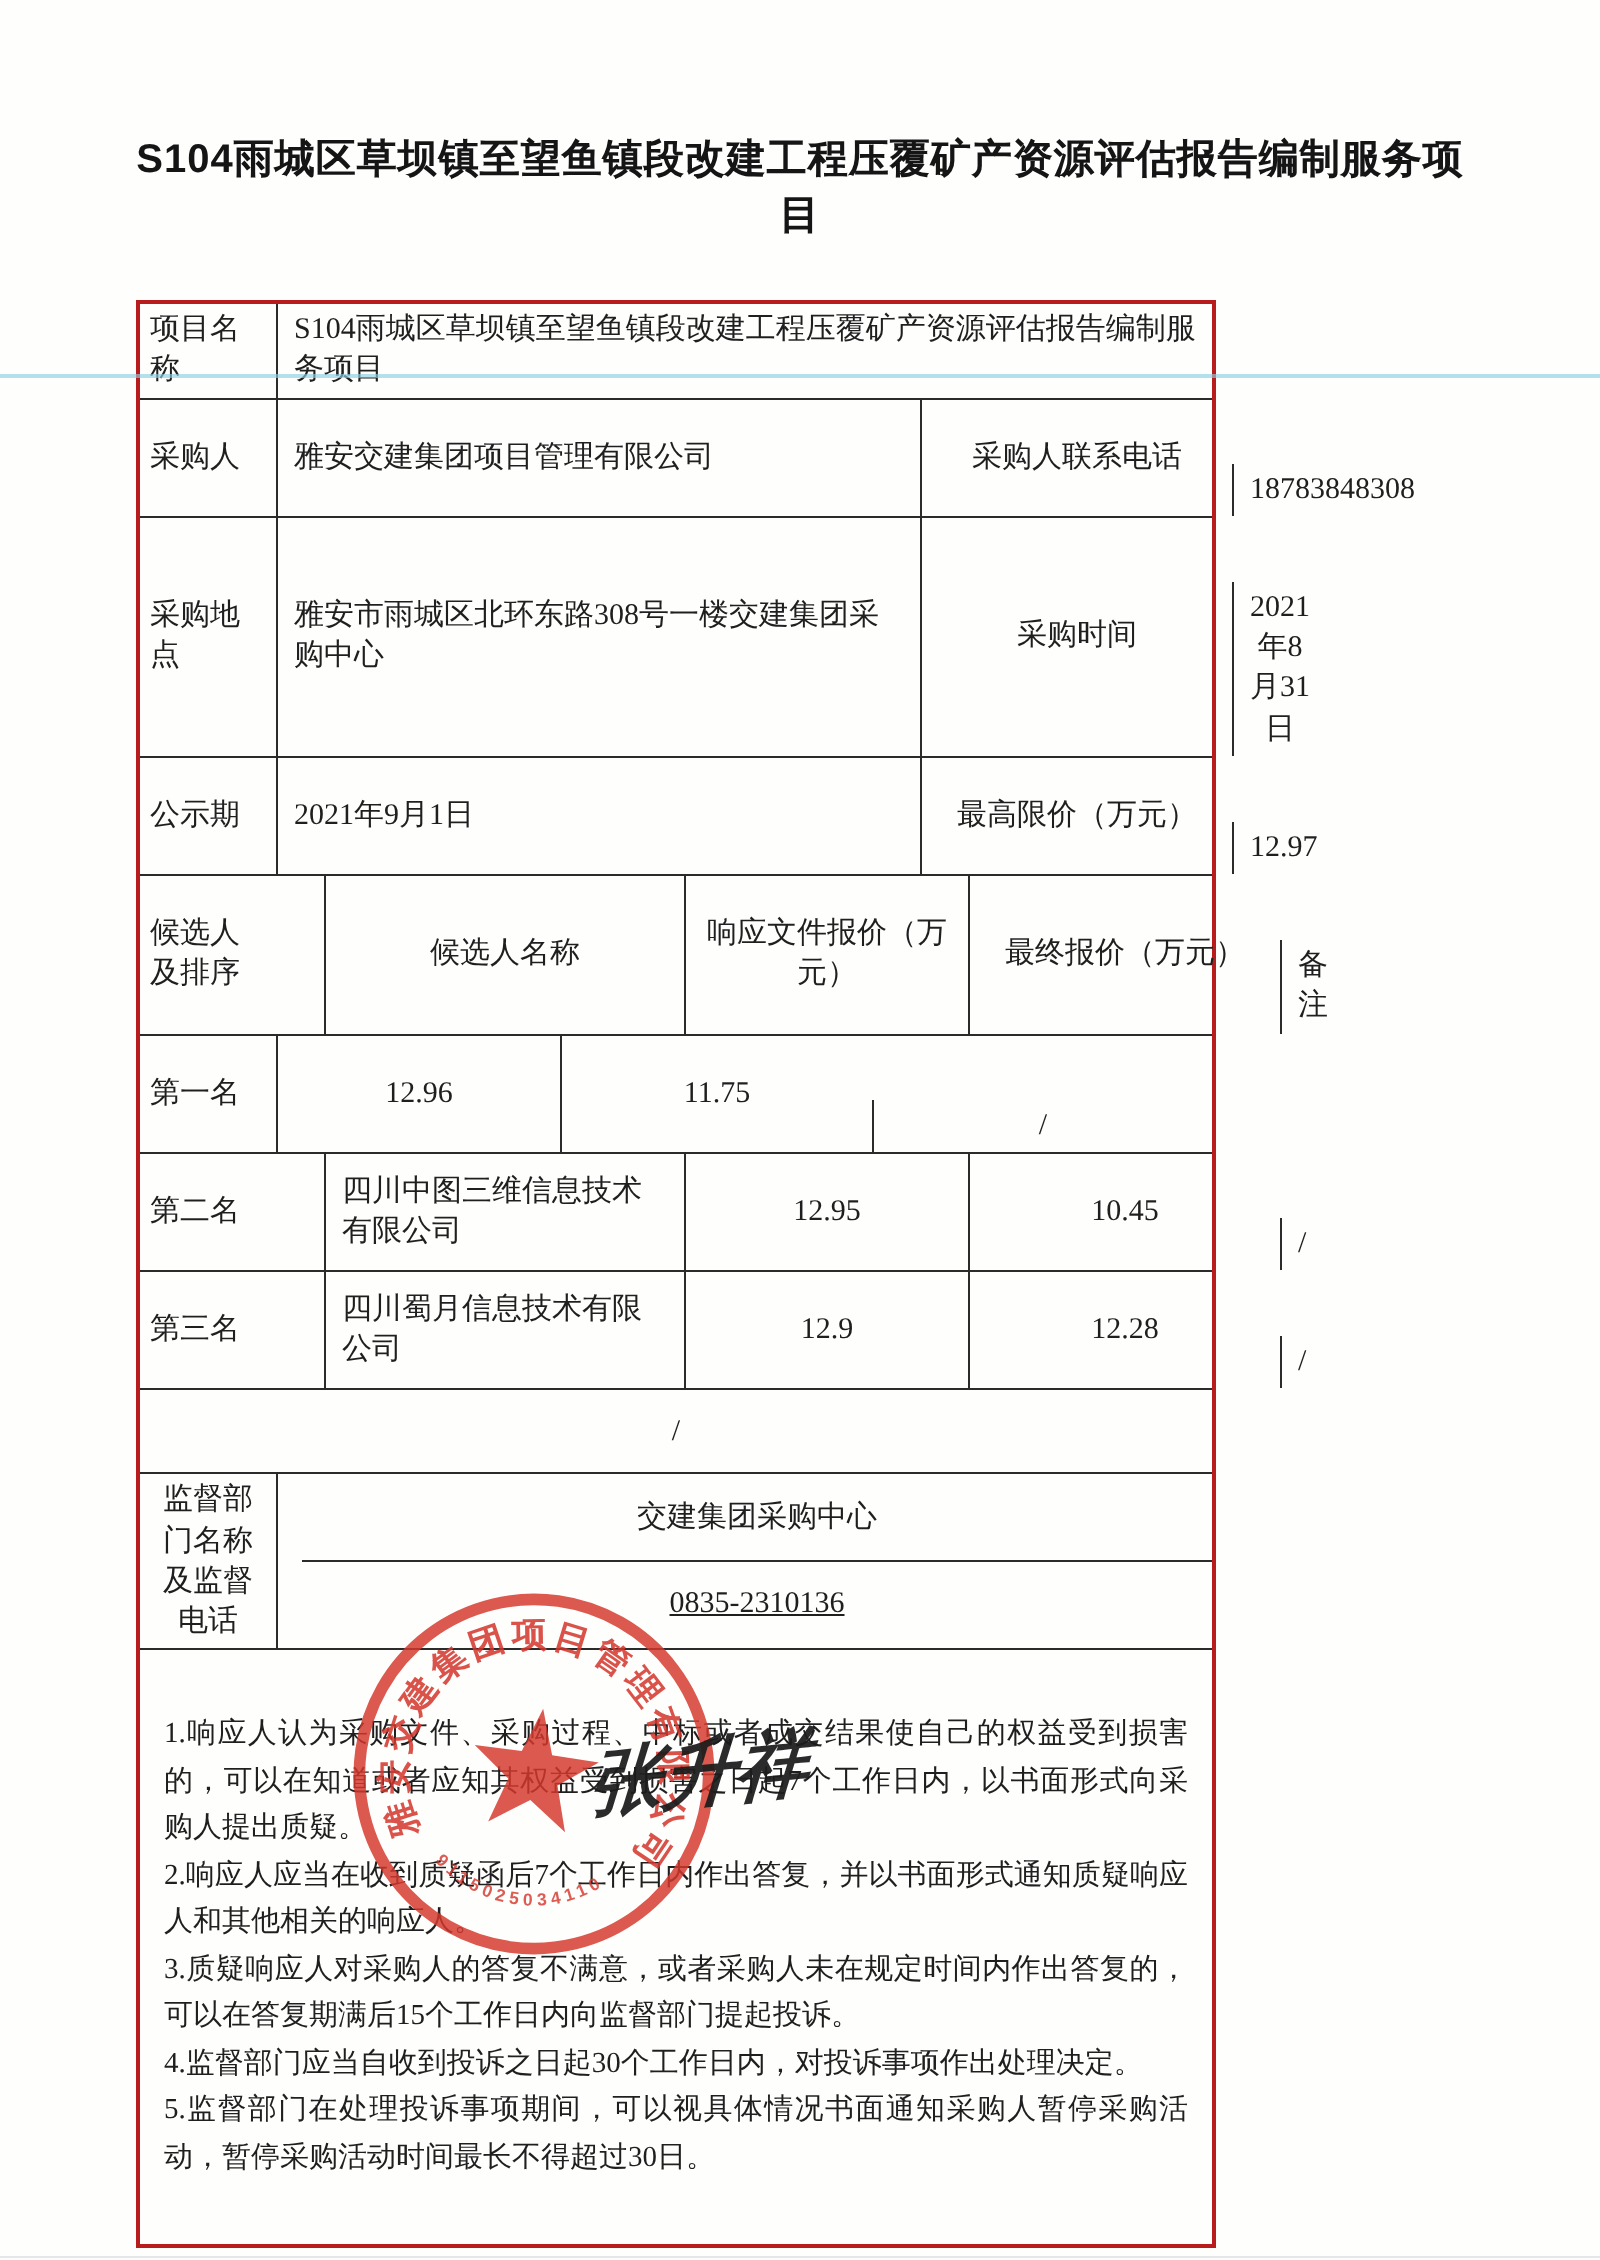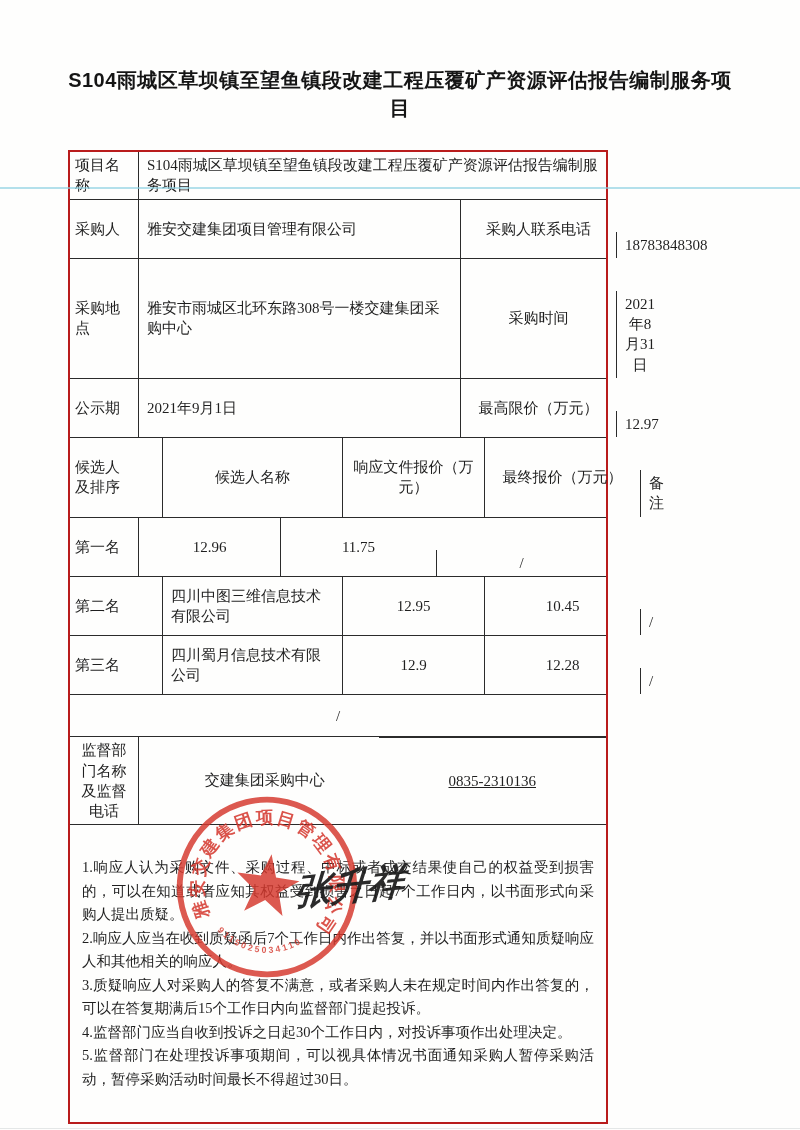--- a/index.html
+++ b/index.html
@@ -39,21 +39,21 @@
   }
   .tcell:first-child { border-left:none; }
   .c1 { flex:0 0 68px; padding:3px 5px; }
   .c2 { flex:0 0 180px;margin-left:24px; }
   .c3 { flex:0 0 142px; }
   .c4 { flex:0 0 156px; }
   .c5 { flex:1 1 auto;margin-top:32px; }
   .c23 { flex:0 0 322px; }
   .rest { flex:1 1 auto; }
   .center { justify-content:center; text-align:center; }
-  .colstack { flex:1 1 auto; display:flex; flex-direction:row; border-left:1.5px solid #2b2b2b;padding-left:12px; }
+  .colstack { flex:1 1 auto; display:flex; flex-direction:column; border-left:1.5px solid #2b2b2b;padding-left:12px; }
   .subrow { flex:1; display:flex; align-items:center; justify-content:center; padding:3px 8px; }
   .subrow + .subrow { border-top:1.5px solid #2b2b2b;text-decoration:underline; }
   .notes-cell {
     flex-direction:column; justify-content:center; align-items:flex-start;
     padding:10px 12px;
   }
   .notes-cell p {
     font-size:14.5px; line-height:1.62; text-align:justify; width:100%;
   }
   .seal {

